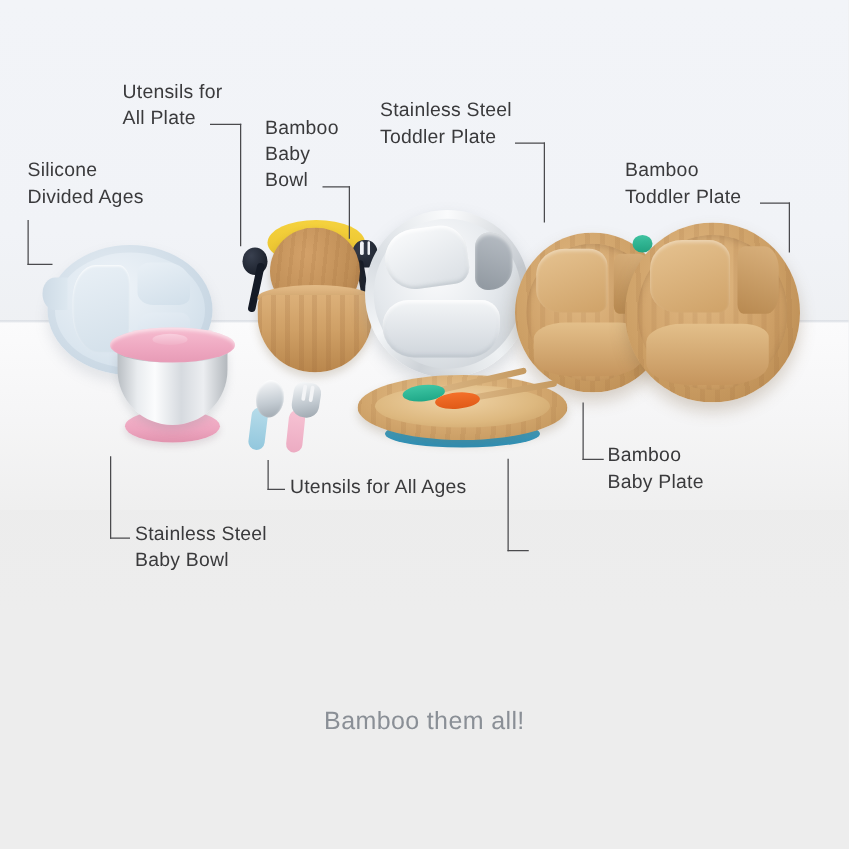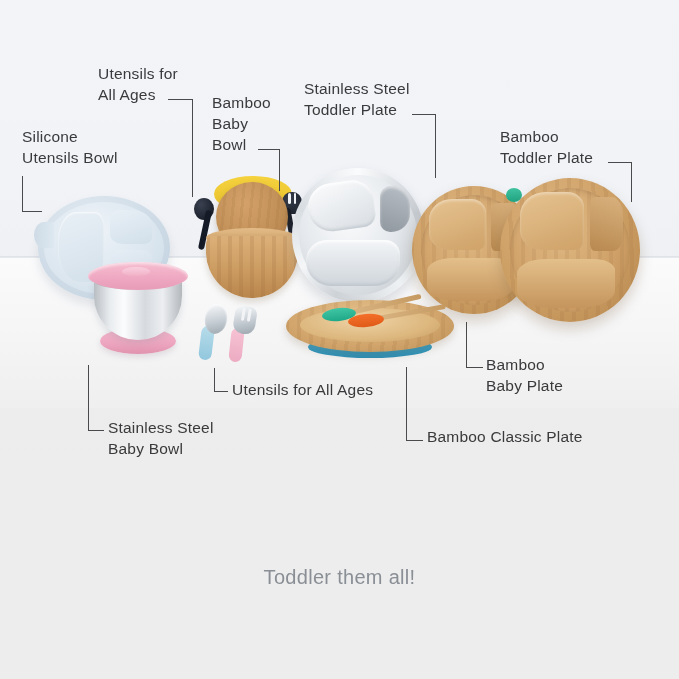--- a/index.html
+++ b/index.html
@@ -358,28 +358,28 @@
   </div>
 
   <div class="prod" id="metal-utensils">
     <div class="sp-h"></div>
     <div class="sp-m"></div>
     <div class="fk-h"></div>
     <div class="fk-m"></div>
   </div>
 
   <div class="label" style="left:22px;top:126px;">Silicone
-Utensils Bowl</div>
+Divided Ages</div>
   <div class="leader" style="left:22px;top:176px;width:26px;height:38px;">
     <i class="lv" style="left:0;top:0;height:36px;"></i>
     <i class="lh" style="left:0;top:35px;width:20px;"></i>
   </div>
 
   <div class="label" style="left:98px;top:63px;">Utensils for
-All Ages</div>
+All Plate</div>
   <div class="leader" style="left:168px;top:99px;width:30px;height:100px;">
     <i class="lh" style="left:0;top:0;width:25px;"></i>
     <i class="lv" style="left:24px;top:0;height:98px;"></i>
   </div>
 
   <div class="label" style="left:212px;top:92px;">Bamboo
 Baby
 Bowl</div>
   <div class="leader" style="left:258px;top:149px;width:28px;height:44px;">
     <i class="lh" style="left:0;top:0;width:22px;"></i>
@@ -400,34 +400,33 @@
     <i class="lv" style="left:23px;top:0;height:40px;"></i>
   </div>
 
   <div class="label" style="left:486px;top:354px;">Bamboo
 Baby Plate</div>
   <div class="leader" style="left:466px;top:322px;width:22px;height:48px;">
     <i class="lv" style="left:0;top:0;height:46px;"></i>
     <i class="lh" style="left:0;top:45px;width:17px;"></i>
   </div>
 
-  <div class="label" style="left:427px;top:426px;">Bamboo Classic Plate</div>
   <div class="leader" style="left:406px;top:367px;width:22px;height:76px;">
     <i class="lv" style="left:0;top:0;height:74px;"></i>
     <i class="lh" style="left:0;top:73px;width:17px;"></i>
   </div>
 
   <div class="label" style="left:232px;top:379px;">Utensils for All Ages</div>
   <div class="leader" style="left:214px;top:368px;width:20px;height:26px;">
     <i class="lv" style="left:0;top:0;height:24px;"></i>
     <i class="lh" style="left:0;top:23px;width:14px;"></i>
   </div>
 
   <div class="label" style="left:108px;top:417px;">Stainless Steel
 Baby Bowl</div>
   <div class="leader" style="left:88px;top:365px;width:22px;height:68px;">
     <i class="lv" style="left:0;top:0;height:66px;"></i>
     <i class="lh" style="left:0;top:65px;width:16px;"></i>
   </div>
 
-  <div class="subline">Toddler them all!</div>
+  <div class="subline">Bamboo them all!</div>
 
 </div>
 
 </body></html>

